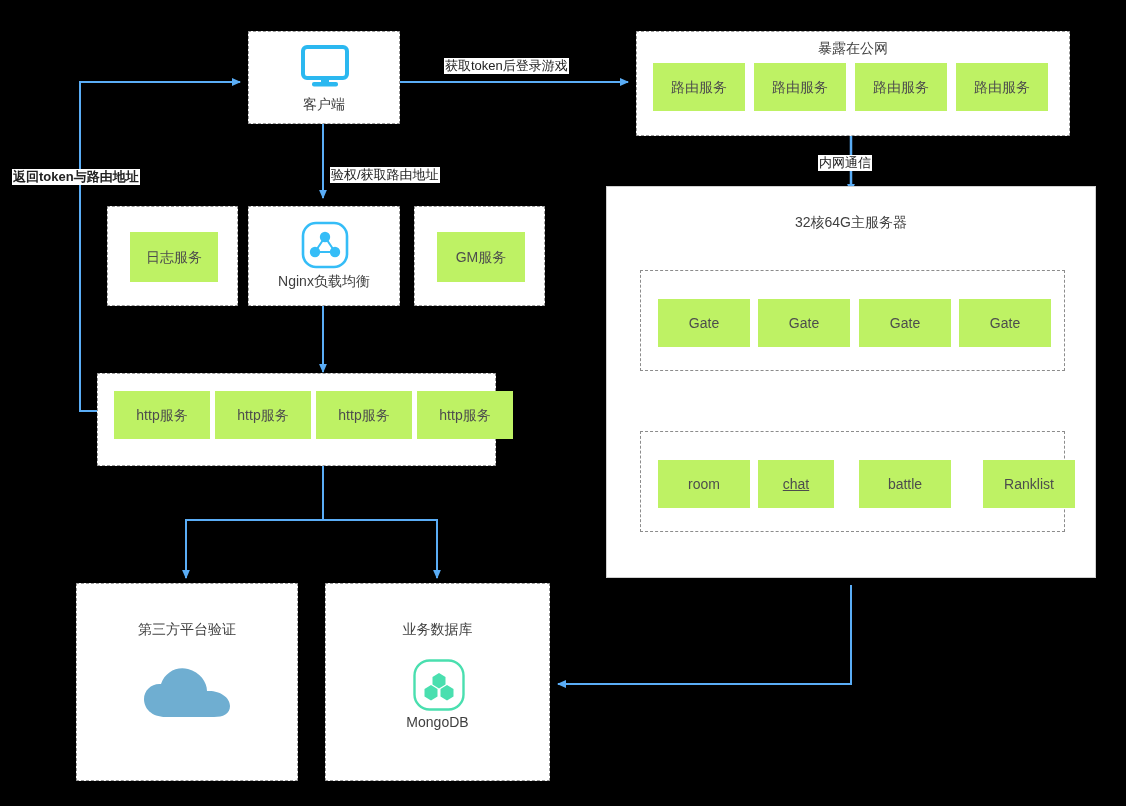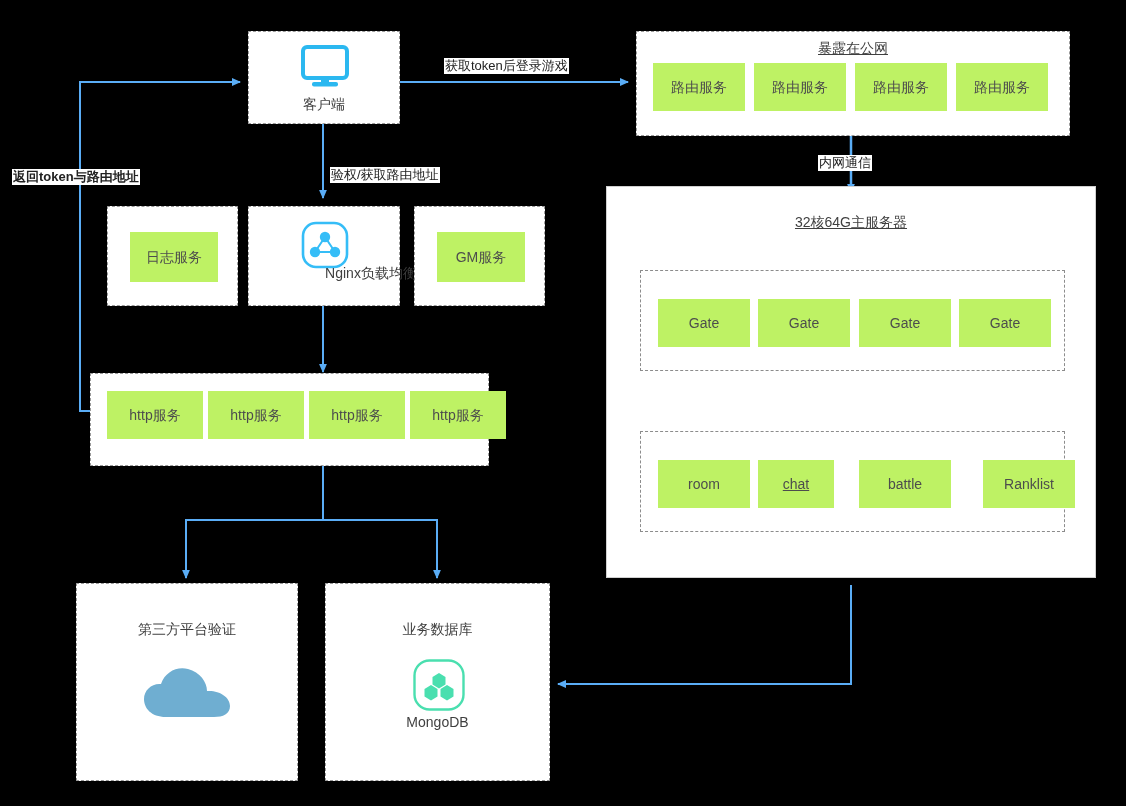--- a/index.html
+++ b/index.html
@@ -59,21 +59,20 @@
     width: 100%;
     left: 0;
   }
   .grp-title {
     position: absolute;
     color: #3f3f3f;
     font-size: 14px;
     text-align: center;
     width: 100%;
     left: 0;
-    text-decoration: underline;
   }
   .edge-label {
     position: absolute;
     color: #222222;
     font-size: 13px;
     background: #ffffff;
     padding: 0 1px;
     white-space: nowrap;
     line-height: 16px;
   }
@@ -158,28 +157,28 @@
   <div class="node" style="left:248px; top:206px; width:152px; height:100px;">
     <div class="icon-wrap" style="left:0; top:12px; width:152px; height:52px;">
       <svg width="50" height="50" viewBox="0 0 50 50">
         <rect x="3" y="3" width="44" height="44" rx="13" ry="13" fill="none" stroke="#35BDF7" stroke-width="2.6"></rect>
         <circle cx="25" cy="17" r="5.2" fill="#35BDF7"></circle>
         <circle cx="15" cy="32" r="5.2" fill="#35BDF7"></circle>
         <circle cx="35" cy="32" r="5.2" fill="#35BDF7"></circle>
         <path d="M25 17 L15 32 L35 32 Z" fill="none" stroke="#35BDF7" stroke-width="2"></path>
       </svg>
     </div>
-    <div class="caption" style="top:58px;margin-left:47px;">Nginx负载均衡</div>
+    <div class="caption" style="top:66px;">Nginx负载均衡</div>
   </div>
 
   <div class="node" style="left:414px; top:206px; width:131px; height:100px;">
     <div class="chip" style="left:22px; top:25px; width:88px; height:50px;">GM服务</div>
   </div>
 
-  <div class="group-dashed" style="left:90px; top:373px; width:399px; height:93px;">
+  <div class="group-dashed" style="left:97px; top:373px; width:399px; height:93px;">
     <div class="chip" style="left:16px; top:17px; width:96px; height:48px;">http服务</div>
     <div class="chip" style="left:117px; top:17px; width:96px; height:48px;">http服务</div>
     <div class="chip" style="left:218px; top:17px; width:96px; height:48px;">http服务</div>
     <div class="chip" style="left:319px; top:17px; width:96px; height:48px;">http服务</div>
   </div>
 
   <div class="node" style="left:76px; top:583px; width:222px; height:198px;">
     <div class="caption" style="top:37px;">第三方平台验证</div>
     <div class="icon-wrap" style="left:0; top:78px; width:222px; height:60px;">
       <svg width="96" height="58" viewBox="0 0 96 58">

